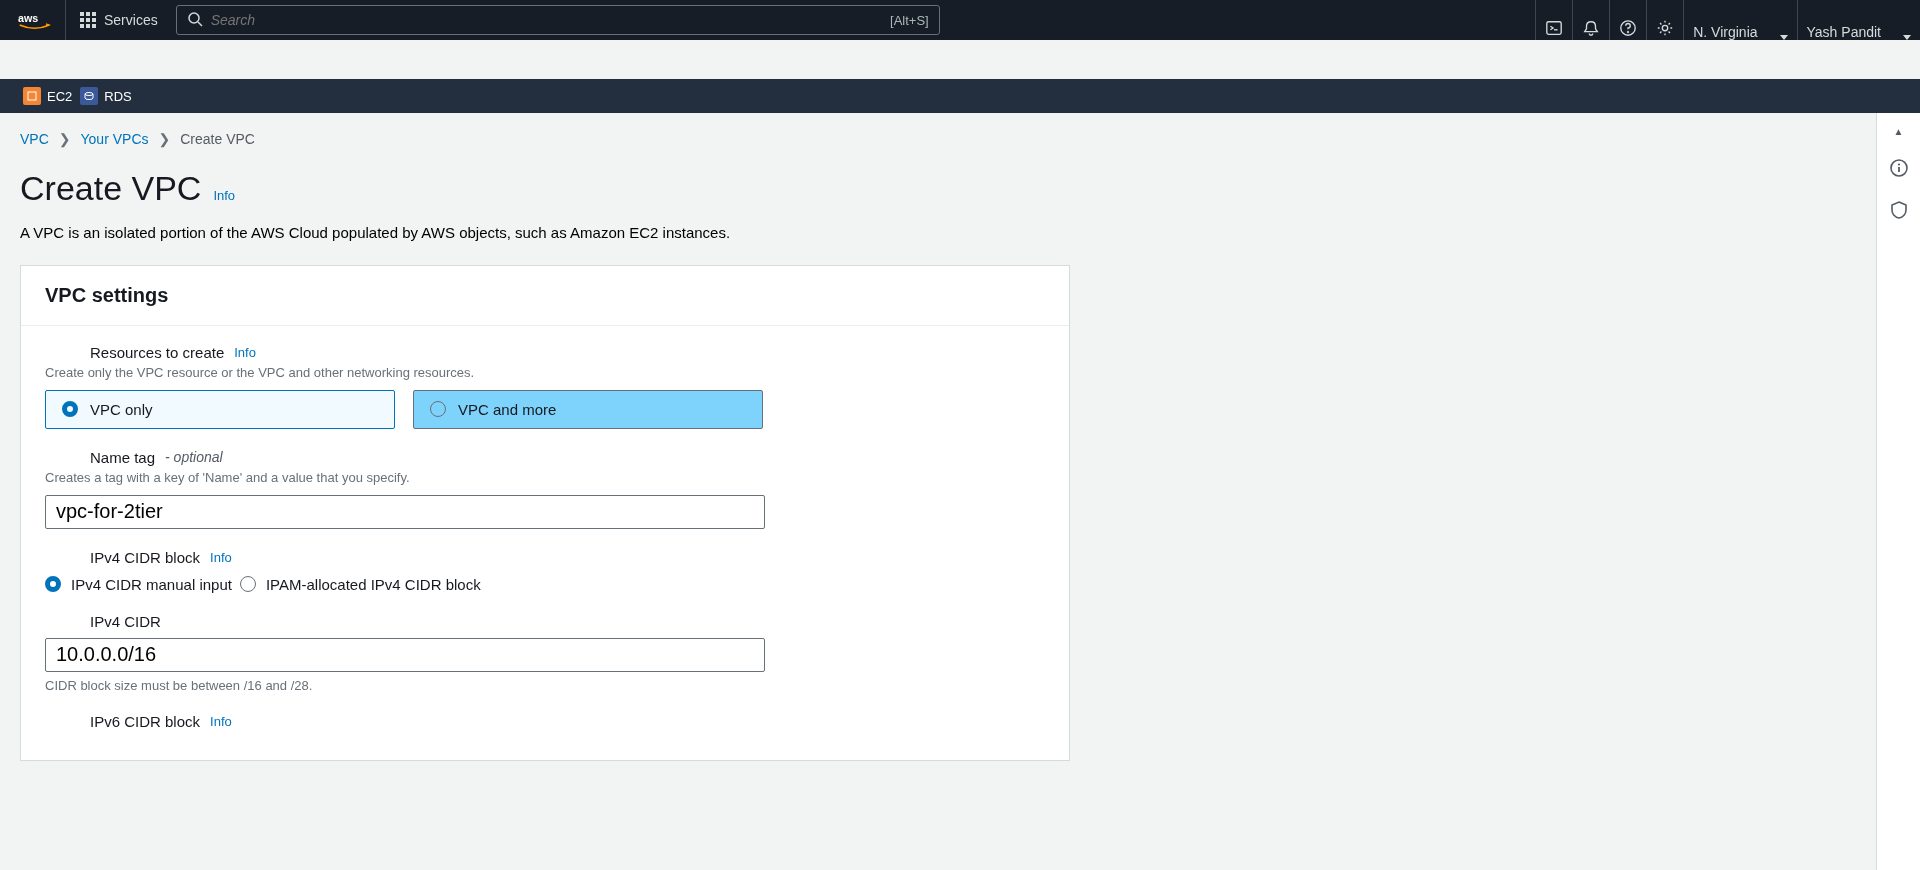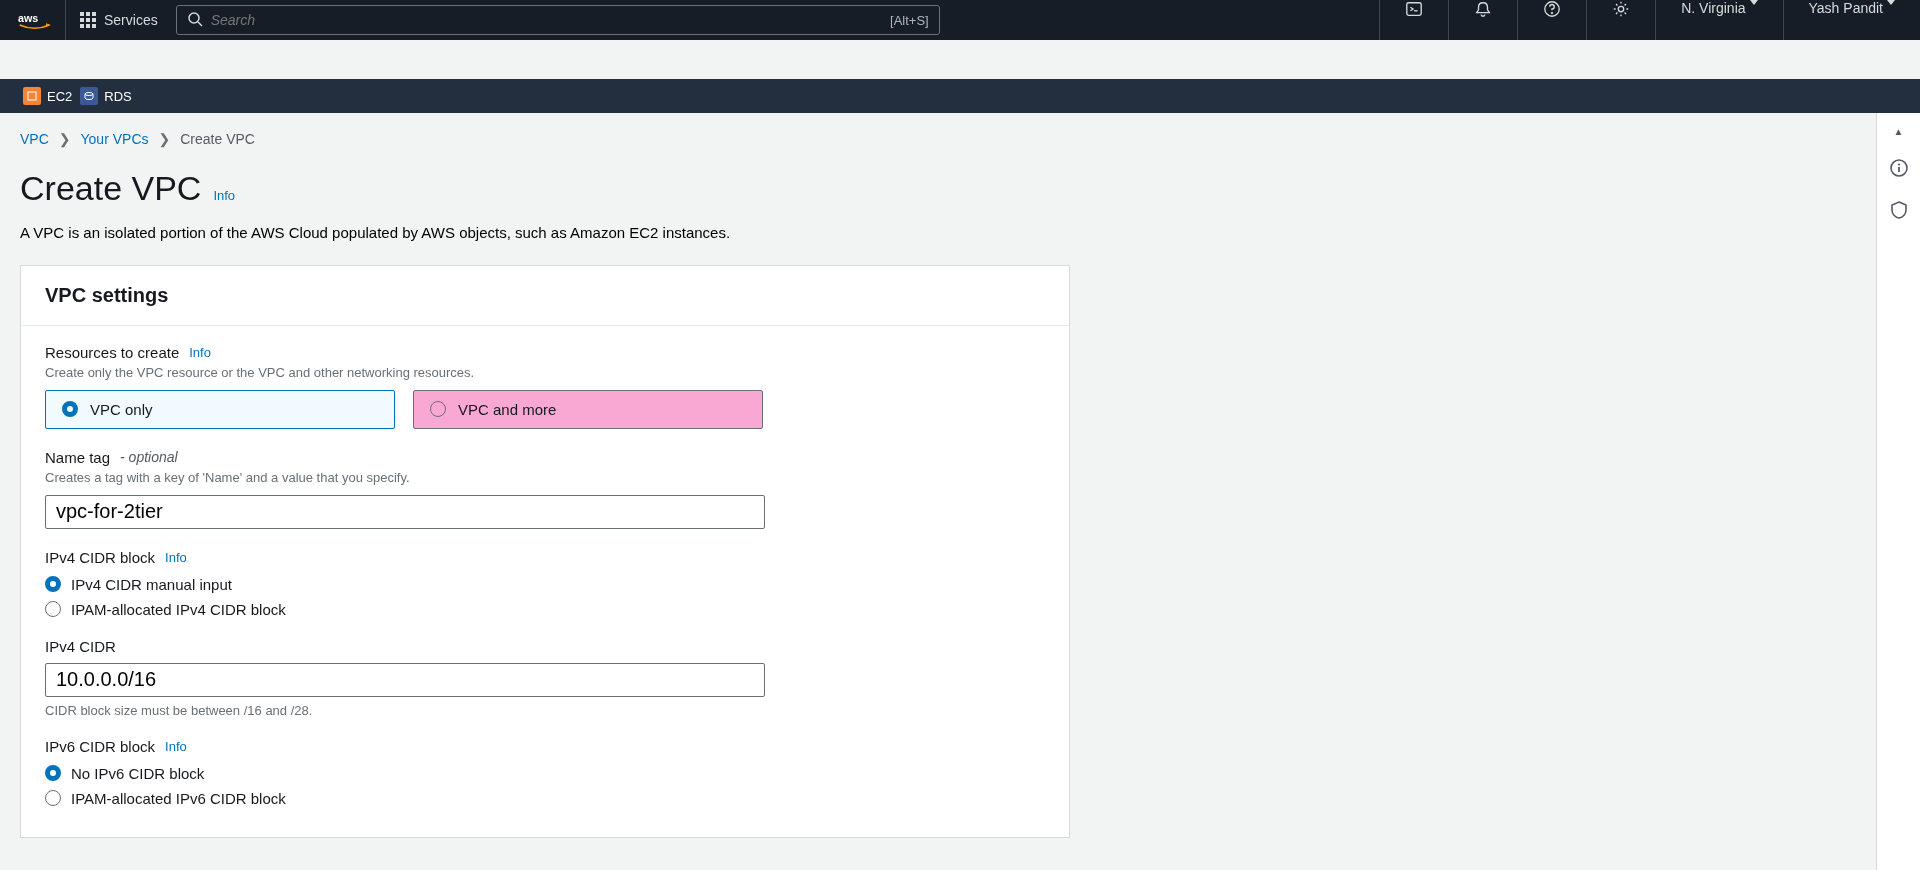--- a/index.html
+++ b/index.html
@@ -48,22 +48,22 @@
     color: #d5dbdb; font-size: 14px; font-style: italic;
     padding-left: 8px;
   }
   .search-wrap .shortcut {
     color: #aab7b8; font-size: 13px;
   }
   .topnav-right {
     margin-left: auto; display: flex; align-items: center; height: 100%;
   }
   .topnav-right .icon-btn, .topnav-right .text-btn {
-    height: 100%; display: flex; align-items: flex-start; padding: 0 25px;
-    border-left: 1px solid #3f4650; cursor: pointer; gap:2px;
+    height: 100%; display: flex; align-items: flex-end; padding: 0 9px;
+    border-left: 1px solid #3f4650; cursor: pointer; gap:20px;
   }
   .topnav-right .icon-btn:first-child { border-left: 1px solid #3f4650; }
   .topnav-right svg { stroke: #d5dbdb; }
   .caret-down {
     display:inline-block; width:0; height:0;
     border-left:4px solid transparent; border-right:4px solid transparent;
     border-top:5px solid #d5dbdb; margin-left:2px;
   }
 
   
@@ -120,49 +120,49 @@
   .panel {
     margin-top:20px; background:#ffffff; border:1px solid #d5dbdb; width:1050px;
   }
   .panel-header {
     padding:18px 24px; border-bottom:1px solid #eaeded;
     font-size:20px; font-weight:700; color:#16191f;
   }
   .panel-body { padding: 18px 24px 10px 24px; }
 
   .field { margin-bottom: 20px; }
-  .field-label-row { display:flex; align-items:center; gap:10px; }
+  .field-label-row { display:flex; align-items:center; gap:10px;margin-left:45px; }
   .field-label { font-size:15px; color:#16191f; }
   .field-sublabel { font-style:italic; color:#545b64; }
   .field-help { font-size:13px; color:#687078; margin-top:4px; }
 
   
   .toggle-row { display:flex; gap:18px; margin-top:10px; }
   .toggle-card {
     border:1px solid #687078; border-radius:2px; padding:10px 16px;
     display:flex; align-items:center; gap:12px; width:350px; cursor:pointer;
-    background:#f9a8d4;
+    background:#7dd3fc;
   }
   .toggle-card.selected {
     border-color:#0073bb; background:#f1faff;
   }
   .toggle-card .radio-circle {
     width:16px; height:16px; border-radius:50%; border:1px solid #687078;
     display:inline-flex; align-items:center; justify-content:center; flex-shrink:0;
   }
   .toggle-card.selected .radio-circle { border:5px solid #0073bb; }
   .toggle-card span.label { font-size:15px; }
 
   .text-input {
     width:720px; height:34px; border:1px solid #687078; border-radius:2px;
     padding:0 10px; font-size:20px; outline:none;
   }
 
   
-  .radio-list { display:flex; flex-direction:column; gap:8px; margin-top:10px;text-align:center; }
+  .radio-list { display:flex; gap:8px; margin-top:10px;text-align:center; }
   .radio-item { display:flex; align-items:center; gap:10px; cursor:pointer; }
   .radio-item .radio-circle {
     width:16px; height:16px; border-radius:50%; border:1px solid #687078;
     display:inline-flex; align-items:center; justify-content:center; flex-shrink:0;
   }
   .radio-item.selected .radio-circle { border:5px solid #0073bb; }
   .radio-item span.label { font-size:15px; }
 
   
   ::-webkit-scrollbar { width:14px; }
@@ -345,30 +345,20 @@
           </div>
           <input class="text-input" style="margin-top: 8px;" type="text" value="10.0.0.0/16">
           <div class="field-help" style="margin-top:6px">CIDR block size must be between /16 and /28.</div>
         </div>
 
         <div class="field">
           <div class="field-label-row">
             <span class="field-label">IPv6 CIDR block</span>
             <span class="info-link">Info</span>
           </div>
-          <div class="radio-list">
-            <div class="radio-item selected">
-              <span class="radio-circle"></span>
-              <span class="label">No IPv6 CIDR block</span>
-            </div>
-            <div class="radio-item">
-              <span class="radio-circle"></span>
-              <span class="label">IPAM-allocated IPv6 CIDR block</span>
-            </div>
-          </div>
         </div>
 
       </div>
     </div>
 
   </div>
 
   <div class="side-tools">
     <div class="side-arrow"></div>
     <div class="tool">

